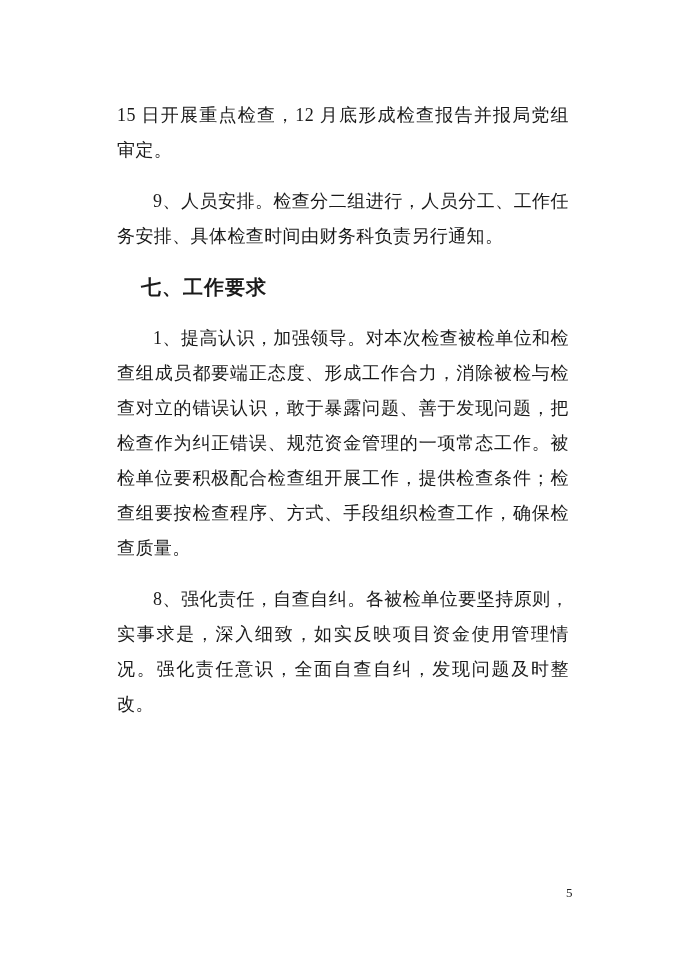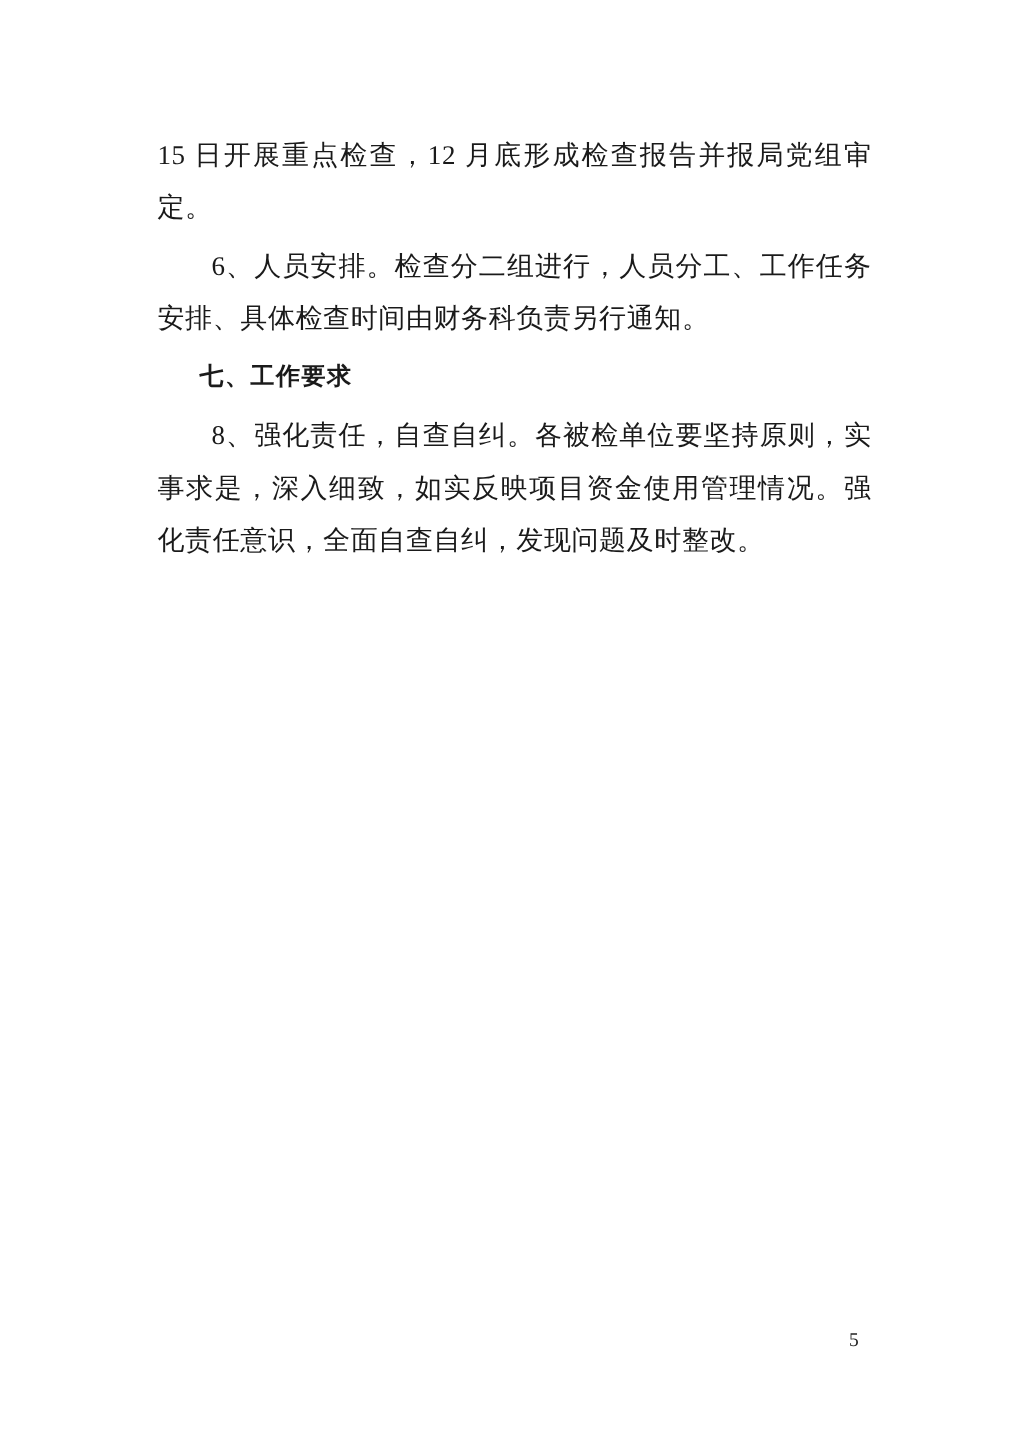--- a/index.html
+++ b/index.html
@@ -21,48 +21,49 @@
     left: 101px;
     top: 82px;
     width: 484px;
     font-size: 18px;
     line-height: 35px;
     text-align: justify;
     text-justify: inter-character;
     letter-spacing: 0.4px;
   }
   .para {
-    margin: 4px;
+    margin: 16px;
   }
   .para.indent {
     text-indent: 2em;
   }
   .heading {
     margin: 0;
     text-indent: 2em;
     font-family: "Liberation Sans", "DejaVu Sans", sans-serif;
     font-weight: bold;
-    font-size: 16px;
+    font-size: 20px;
     line-height: 35px;
     letter-spacing: 1px;
   }
   .page-number {
     position: absolute;
     left: 566px;
     top: 886px;
     font-size: 13px;
     line-height: 13px;
     font-family: "Liberation Serif", "DejaVu Serif", serif;
     color: #222222;
   }
 </style>
 </head>
 <body>
 
 <div class="page">
   <div class="content">
     <p class="para">15 日开展重点检查，12 月底形成检查报告并报局党组审定。</p>
-    <p class="para indent">6、人员安排。检查分二组进行，人员分工、工作任务安排、具体检查时间由财务科负责另行通知。</p>
+    <p class="para indent">9、人员安排。检查分二组进行，人员分工、工作任务安排、具体检查时间由财务科负责另行通知。</p>
     <p class="heading">七、工作要求</p>
+    <p class="para indent">1、提高认识，加强领导。对本次检查被检单位和检查组成员都要端正态度、形成工作合力，消除被检与检查对立的错误认识，敢于暴露问题、善于发现问题，把检查作为纠正错误、规范资金管理的一项常态工作。被检单位要积极配合检查组开展工作，提供检查条件；检查组要按检查程序、方式、手段组织检查工作，确保检查质量。</p>
     <p class="para indent">8、强化责任，自查自纠。各被检单位要坚持原则，实事求是，深入细致，如实反映项目资金使用管理情况。强化责任意识，全面自查自纠，发现问题及时整改。</p>
   </div>
   <div class="page-number">5</div>
 </div>
 
 </body></html>

